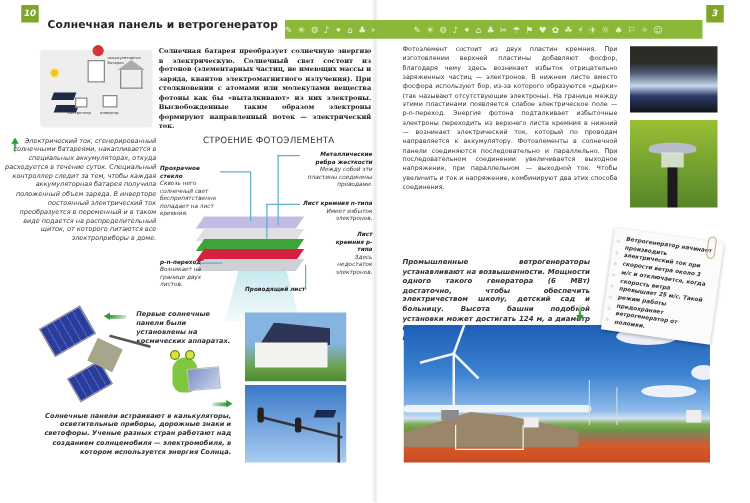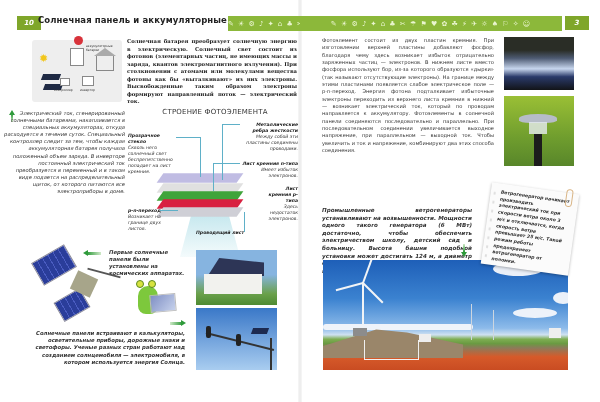--- a/index.html
+++ b/index.html
@@ -6,21 +6,21 @@
   html, body { width: 600px; height: 402px; background: #ffffff; overflow: hidden; }
   body { position: relative; font-family: "DejaVu Sans", sans-serif; color: #2a2a2a; }
 
   .page { position: absolute; top: 0; height: 402px; background: #fff; }
   .page-left { left: 0; width: 300px; }
   .page-right { left: 300px; width: 300px; }
   .spine { position: absolute; left: 298px; top: 0; width: 4px; height: 402px;
     background: linear-gradient(to right, rgba(0,0,0,0.03), rgba(0,0,0,0.08), rgba(0,0,0,0.03)); }
 
   
-  .pnum { position: absolute; top: 16px; width: 24px; height: 14px; background: #7fa62a; color: #fff;
+  .pnum { position: absolute; top: 4px; width: 14px; height: 14px; background: #7fa62a; color: #fff;
     font-size: 7px; font-weight: bold; display: flex; align-items: center; justify-content: center; font-style: italic; }
   .pnum-left { left: 17px; }
   .pnum-right { left: 565px; }
   .header-title { position: absolute; left: 38px; top: 15px; font-size: 8.5px; font-weight: bold; color: #222; letter-spacing: 0.1px; }
   .green-bar-left { position: absolute; left: 228px; top: 16px; width: 72px; height: 15px; background: #8cb83a; }
   .green-bar-right { position: absolute; left: 300px; top: 16px; width: 262px; height: 15px; background: #8cb83a; }
   .bar-icons { position: absolute; top: 0; left: 0; right: 0; height: 100%; display: flex; align-items: center; justify-content: space-around;
     color: #eaf5d0; font-size: 7px; overflow: hidden; white-space: nowrap; letter-spacing: 1px; }
 
   
@@ -114,21 +114,21 @@
   .wind-scene .pylon { position: absolute; width: 1px; background: #cdd6e0; }
 </style>
 </head>
 <body>
 
 <div class="page page-left"></div>
 <div class="page page-right"></div>
 <div class="spine"></div>
 
 <div class="pnum pnum-left">10</div>
-<div class="header-title">Солнечная панель и аккумуляторные</div>
+<div class="header-title">Солнечная панель и ветрогенератор</div>
 <div class="green-bar-left">
   <div class="bar-icons">✎ ☀ ⚙ ♪ ✦ ⌂ ♣ ✂ ☂ ⚑ ♥ ✿ ☘ ⚡ ✈ ☼ ♠ ⚐ ✧ ☺</div>
 </div>
 <div class="green-bar-right">
   <div class="bar-icons">✎ ☀ ⚙ ♪ ✦ ⌂ ♣ ✂ ☂ ⚑ ♥ ✿ ☘ ⚡ ✈ ☼ ♠ ⚐ ✧ ☺</div>
 </div>
 <div class="pnum pnum-right">3</div>
 
 <div class="scheme">
   <span class="sun">✹</span>

